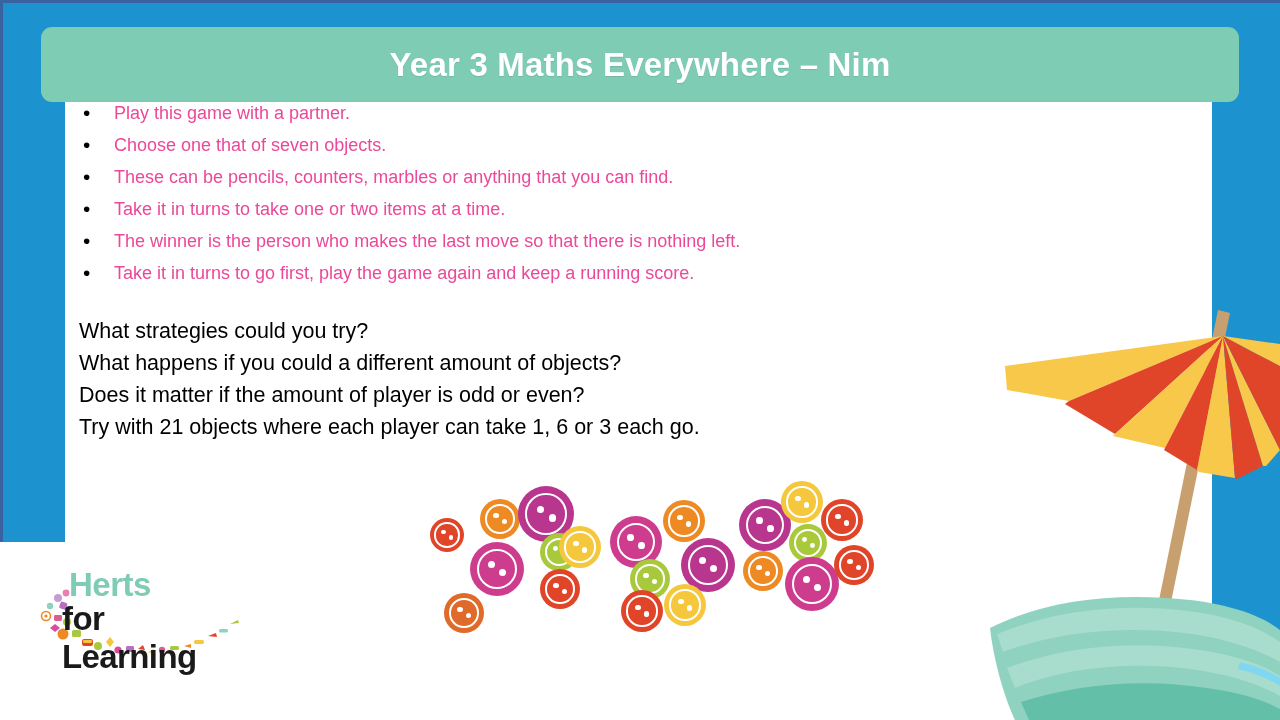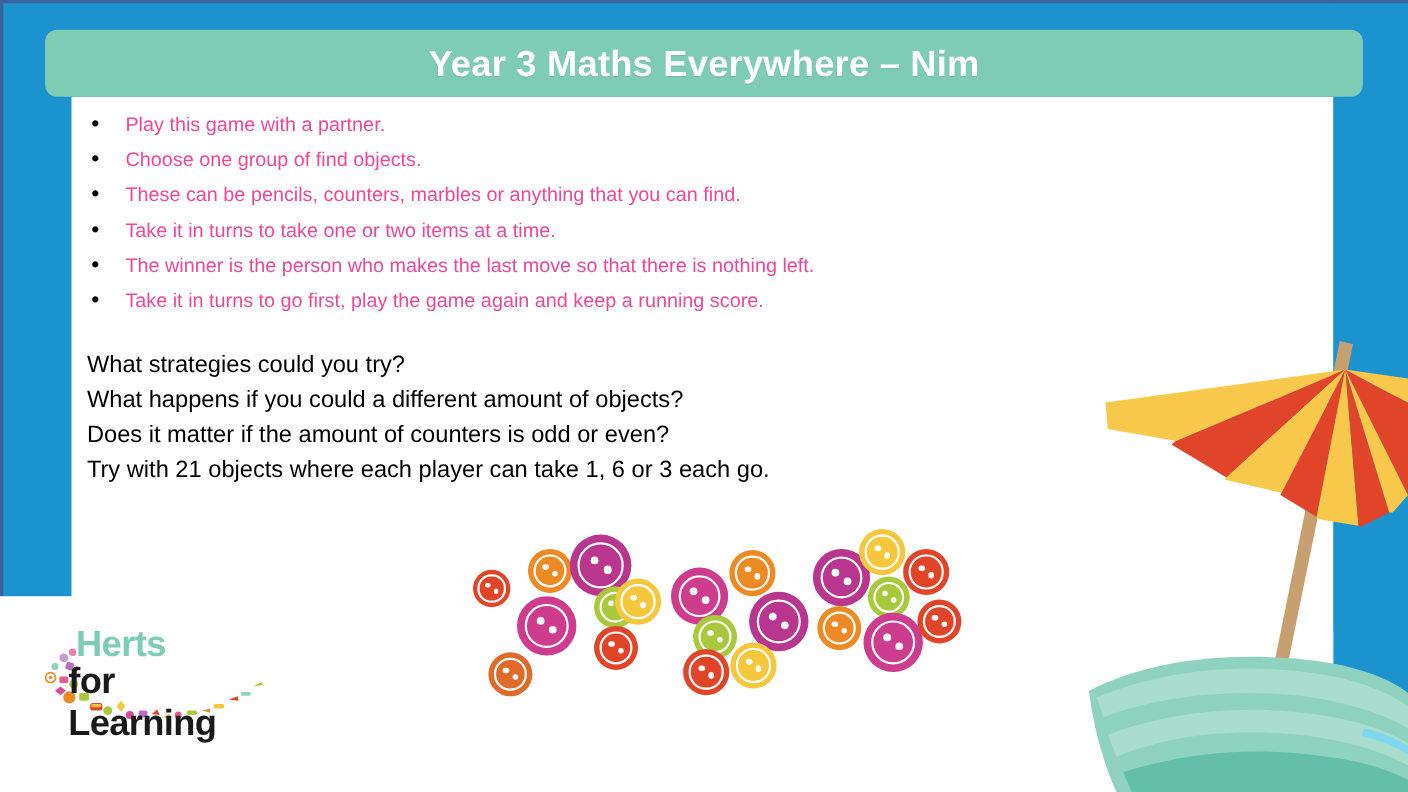--- a/index.html
+++ b/index.html
@@ -50,21 +50,21 @@
     position: absolute;
     left: 65px; top: 88px;
     width: 1147px; height: 632px;
     background: #ffffff;
   }
 
   
   .title-bar {
     position: absolute;
     left: 41px; top: 27px;
-    width: 1198px; height: 61px;
+    width: 1198px; height: 75px;
     background: #7FCCB5;
     border-radius: 11px;
     display: flex;
     align-items: center;
     justify-content: center;
   }
   .title-text {
     color: #ffffff;
     font-size: 33px;
     font-weight: bold;
@@ -198,21 +198,21 @@
     <div class="title-text">Year 3 Maths Everywhere – Nim</div>
   </div>
 
   <div class="bullet-list">
     <div class="bullet-row">
       <span class="bullet-dot">•</span>
       <span class="bullet-text">Play this game with a partner.</span>
     </div>
     <div class="bullet-row">
       <span class="bullet-dot">•</span>
-      <span class="bullet-text">Choose one group of find objects.</span>
+      <span class="bullet-text">Choose one that of seven objects.</span>
     </div>
     <div class="bullet-row">
       <span class="bullet-dot">•</span>
       <span class="bullet-text">These can be pencils, counters, marbles or anything that you can find.</span>
     </div>
     <div class="bullet-row">
       <span class="bullet-dot">•</span>
       <span class="bullet-text">Take it in turns to take one or two items at a time.</span>
     </div>
     <div class="bullet-row">
@@ -221,21 +221,21 @@
     </div>
     <div class="bullet-row">
       <span class="bullet-dot">•</span>
       <span class="bullet-text">Take it in turns to go first, play the game again and keep a running score.</span>
     </div>
   </div>
 
   <div class="question-block">
     <div class="question-line">What strategies could you try?</div>
     <div class="question-line">What happens if you could a different amount of objects?</div>
-    <div class="question-line">Does it matter if the amount of counters is odd or even?</div>
+    <div class="question-line">Does it matter if the amount of player is odd or even?</div>
     <div class="question-line">Try with 21 objects where each player can take 1, 6 or 3 each go.</div>
   </div>
 
   <div class="buttons-area">
       <div class="btn" style="left: 10px; top: 38px; width: 34px; height: 34px; background: rgb(224, 69, 42);">
         <div class="ring" style="left: 4.42px; top: 4.42px; width: 25.16px; height: 25.16px;"></div>
         <div class="hole" style="width: 4.42px; height: 4.42px; left: 11.39px; top: 12.07px;"></div>
         <div class="hole" style="width: 4.42px; height: 4.42px; left: 18.53px; top: 17.17px;"></div>
       </div>
       <div class="btn" style="left: 60px; top: 19px; width: 40px; height: 40px; background: rgb(238, 138, 35);">

